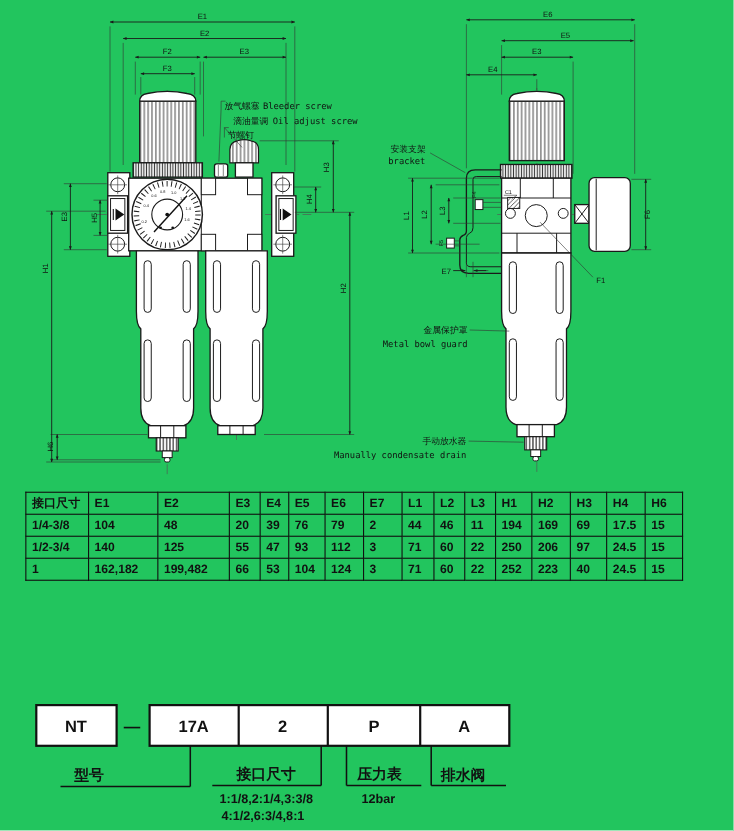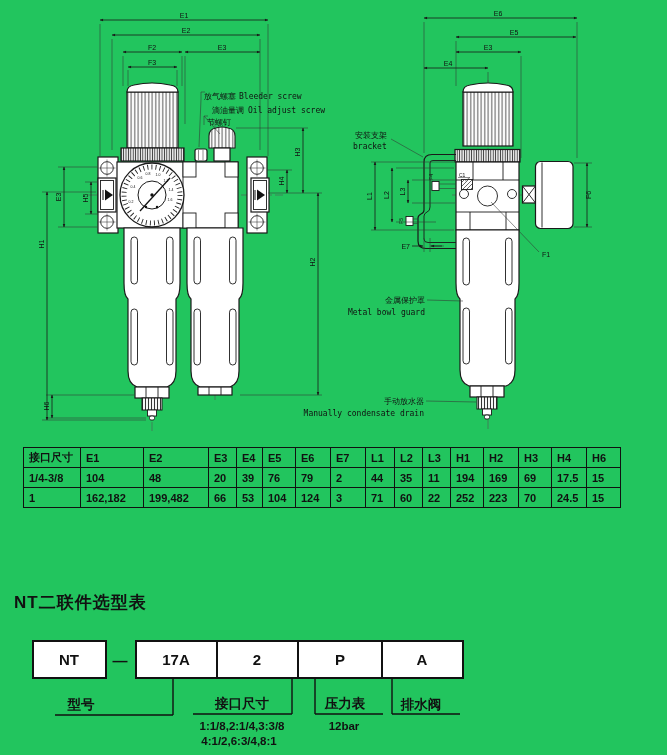--- a/index.html
+++ b/index.html
@@ -348,50 +348,67 @@
     <tr>
       <td>1/4-3/8</td>
       <td>104</td>
       <td>48</td>
       <td>20</td>
       <td>39</td>
       <td>76</td>
       <td>79</td>
       <td>2</td>
       <td>44</td>
-      <td>35</td>
+      <td>46</td>
       <td>11</td>
       <td>194</td>
       <td>169</td>
       <td>69</td>
       <td>17.5</td>
+      <td>15</td>
+    </tr>
+    <tr>
+      <td>1/2-3/4</td>
+      <td>140</td>
+      <td>125</td>
+      <td>55</td>
+      <td>47</td>
+      <td>93</td>
+      <td>112</td>
+      <td>3</td>
+      <td>71</td>
+      <td>60</td>
+      <td>22</td>
+      <td>250</td>
+      <td>206</td>
+      <td>97</td>
+      <td>24.5</td>
       <td>15</td>
     </tr>
     <tr>
       <td>1</td>
       <td>162,182</td>
       <td>199,482</td>
       <td>66</td>
       <td>53</td>
       <td>104</td>
       <td>124</td>
       <td>3</td>
       <td>71</td>
       <td>60</td>
       <td>22</td>
       <td>252</td>
       <td>223</td>
-      <td>70</td>
+      <td>40</td>
       <td>24.5</td>
       <td>15</td>
     </tr>
   </tbody>
     </table>
 
-  <div id="sel-title">NT二联件选型表</div>
 
   <svg width="667" height="125" viewBox="0 0 667 125" style="position:absolute;left:0;top:630px;">
     <g fill="none" stroke="#111" stroke-width="2">
       <rect x="33" y="11" width="73" height="37" fill="#fff"></rect>
       <rect x="136" y="11" width="327" height="37" fill="#fff"></rect>
       <path d="M217,11 V48 M298,11 V48 M382,11 V48"></path>
     </g>
     <text class="sel-box-txt" x="120" y="35.5" text-anchor="middle">—</text>
     <text class="sel-box-txt" x="69" y="35" text-anchor="middle">NT</text>
     <text class="sel-box-txt" x="176" y="35" text-anchor="middle">17A</text>

